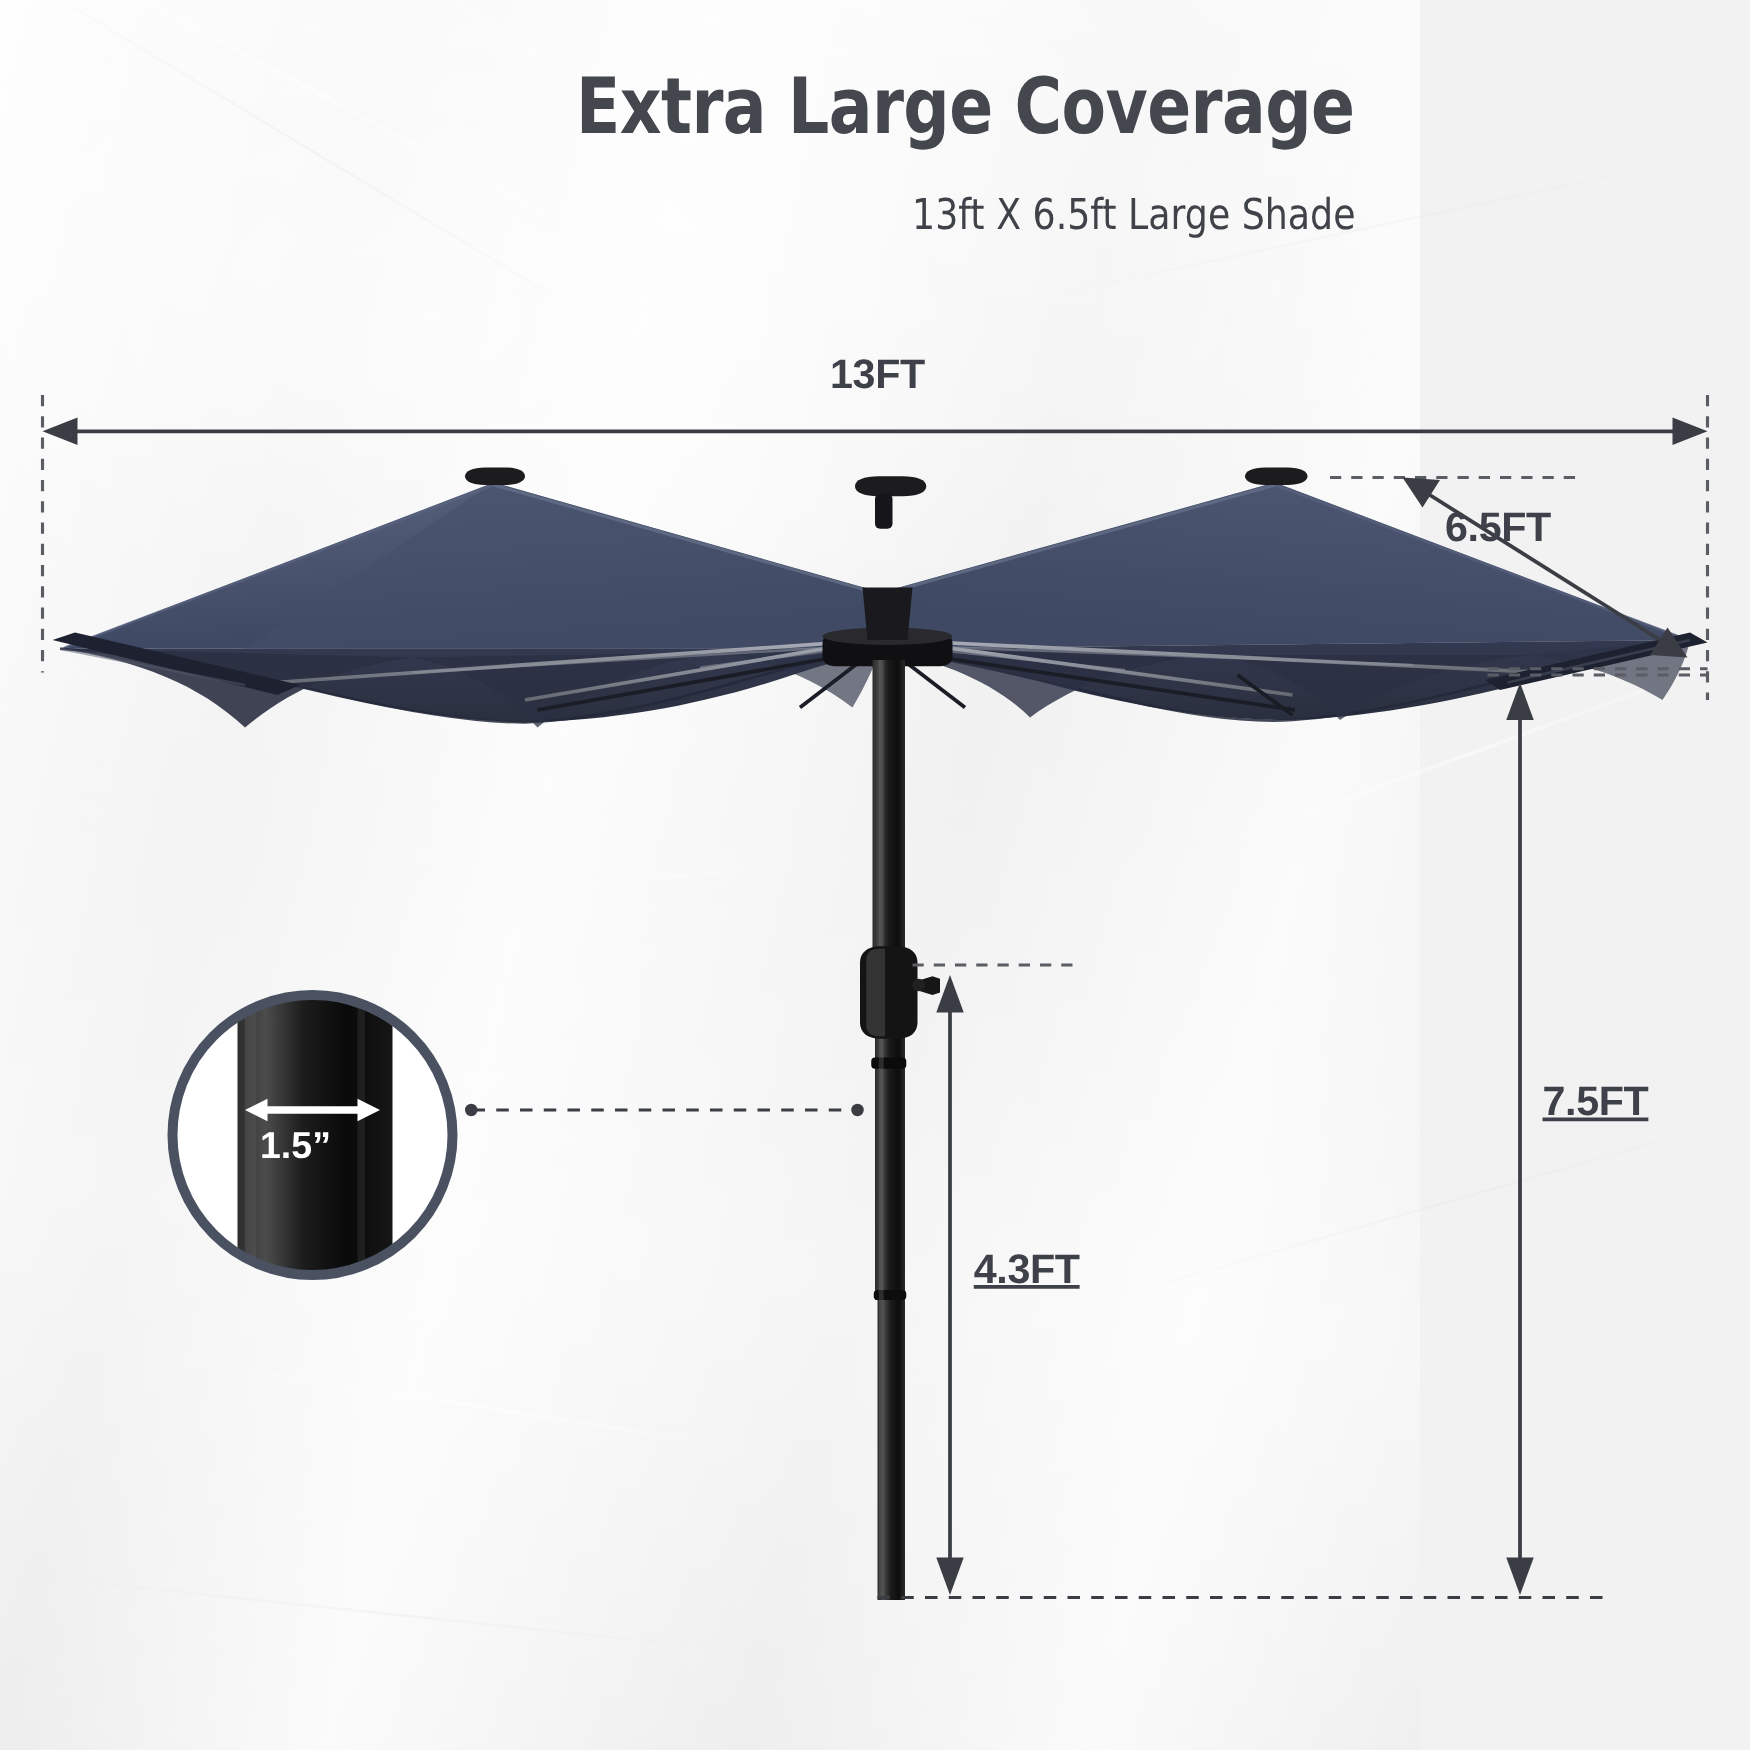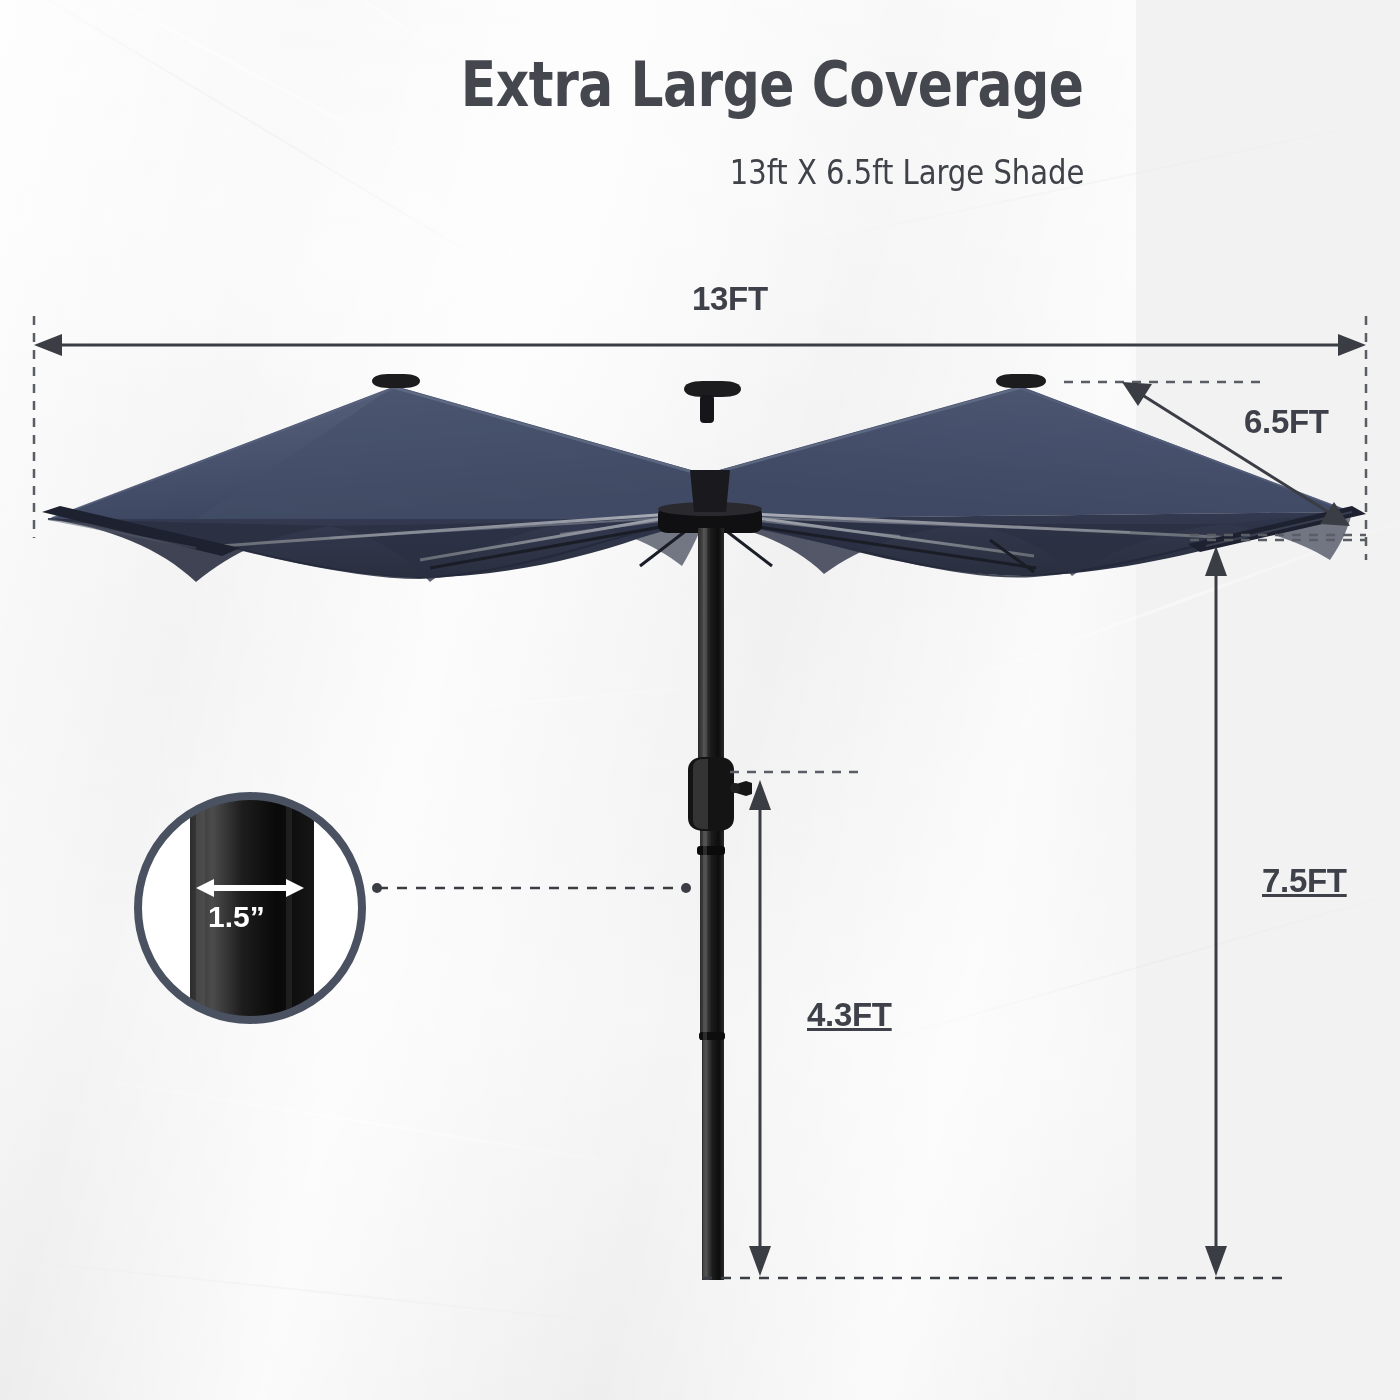--- a/index.html
+++ b/index.html
@@ -29,21 +29,21 @@
     transform:scaleX(0.93);transform-origin:right center;
   }
   .subtitle{
     position:absolute;right:52px;top:152px;
     font-size:34px;color:#3f4248;white-space:nowrap;
     font-family:"DejaVu Sans Condensed","Liberation Sans", sans-serif;
     transform:scaleX(0.95);transform-origin:right center;
   }
   .dim-label{
     position:absolute;font-size:33px;font-weight:bold;color:#3e4149;
-    white-space:nowrap;letter-spacing:-0.3px;margin-left:28px;
+    white-space:nowrap;letter-spacing:-0.3px;
   }
   .inset-label{
     position:absolute;font-size:30px;font-weight:bold;color:#ffffff;
     white-space:nowrap;letter-spacing:0px;
   }
   svg{position:absolute;left:0;top:0;}
 </style>
 </head>
 <body>
 
@@ -261,19 +261,19 @@
       <line x1="203" y1="888" x2="297" y2="888" stroke="#ffffff" stroke-width="6"></line>
       <polygon points="196,888 214,879 214,897" fill="#ffffff"></polygon>
       <polygon points="304,888 286,879 286,897" fill="#ffffff"></polygon>
     </g>
   </svg>
 
   <div class="title">Extra Large Coverage</div>
   <div class="subtitle">13ft X 6.5ft Large Shade</div>
 
   <div class="dim-label" style="left:664px;top:280px;">13FT</div>
-  <div class="dim-label" style="left:1216px;top:403px;">6.5FT</div>
+  <div class="dim-label" style="left:1156px;top:403px;">6.5FT</div>
   <div class="dim-label" style="left:1234px;top:862px;text-decoration:underline;">7.5FT</div>
   <div class="dim-label" style="left:779px;top:996px;text-decoration:underline;">4.3FT</div>
 
   <div class="inset-label" style="left:208px;top:900px;">1.5”</div>
 
 </div>
 
 </body></html>

